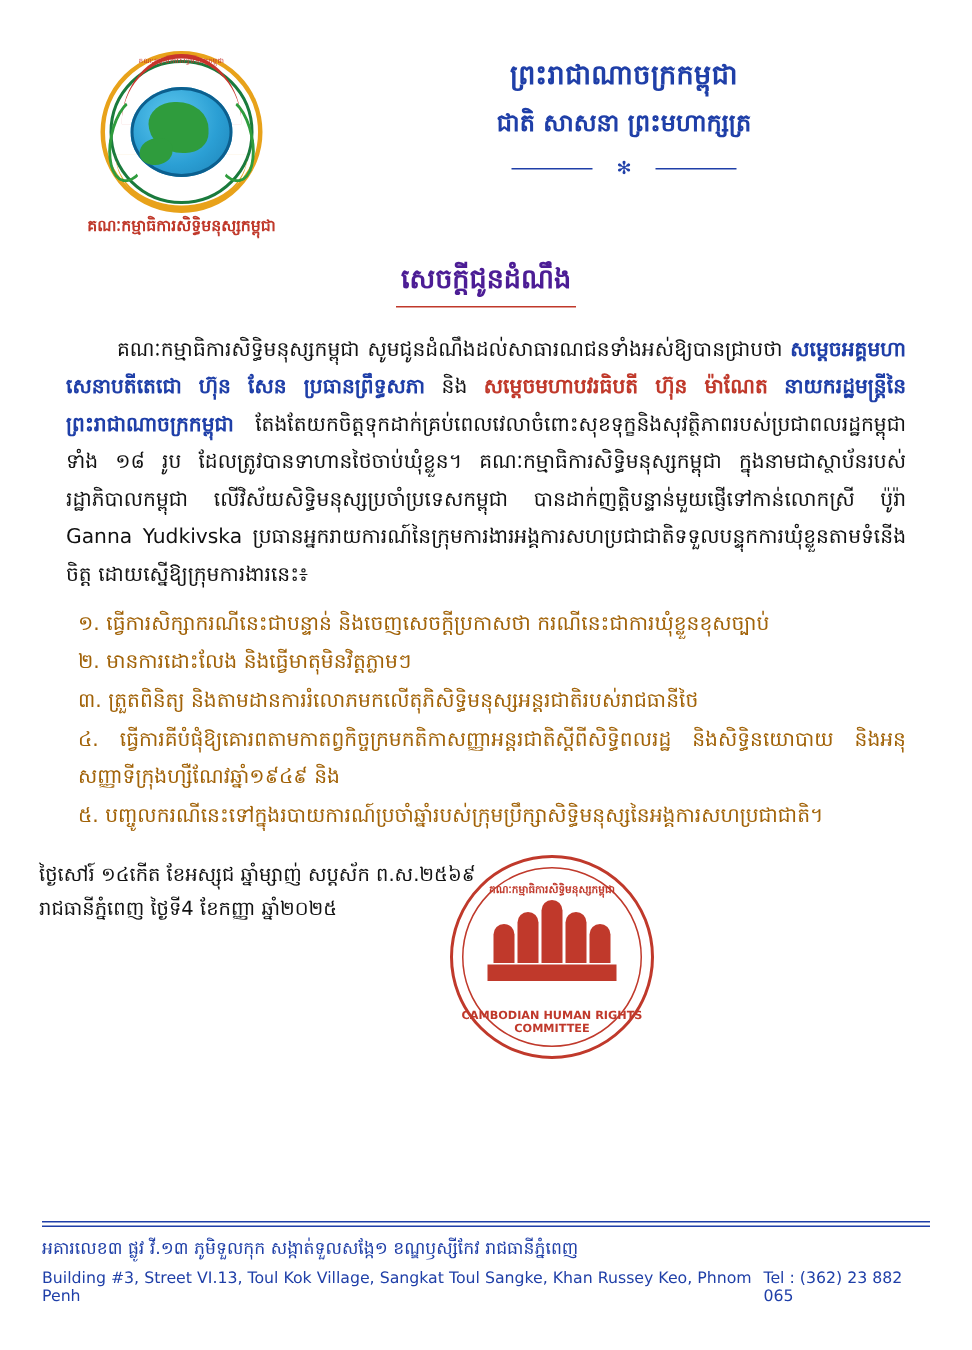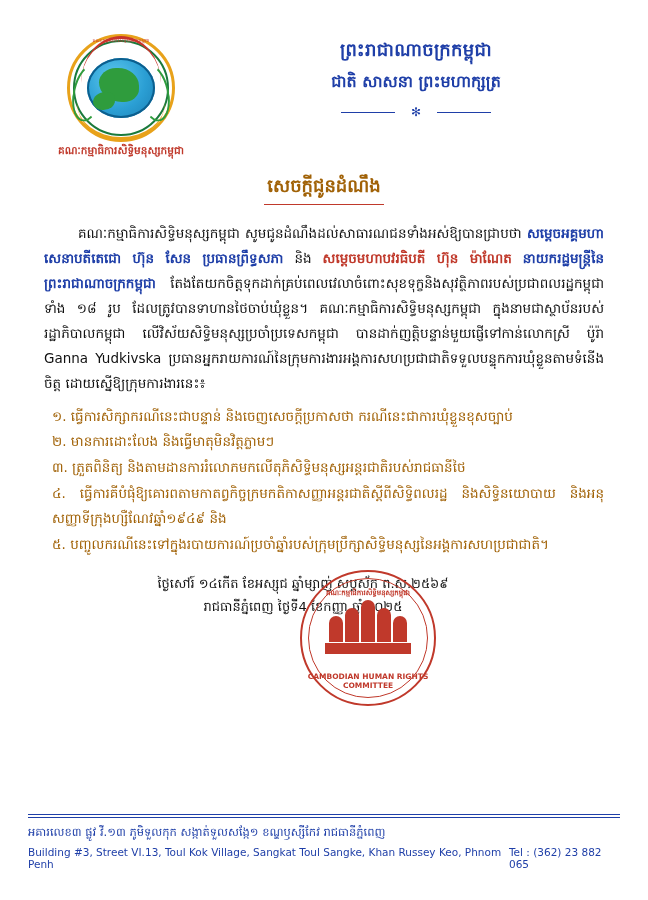--- a/index.html
+++ b/index.html
@@ -161,21 +161,21 @@
     top: 0;
     transform: translateX(-50%);
     color: #1f3fa8;
     font-size: 12px;
     line-height: 14px;
   }
 
   
   .doc-title {
     text-align: center;
-    color: #a16207;
+    color: #4c1d95;
     font-size: 18px;
     font-weight: bold;
     margin-top: -4px;
     position: relative;
   }
   .doc-title .underline {
     width: 120px;
     height: 1px;
     background: #c0392b;
     margin: 3px auto 0 auto;
@@ -201,21 +201,21 @@
     font-size: 13.5px;
     line-height: 1.9;
     color: #a16207;
     text-align: justify;
   }
   .list .item { margin: 0; }
 
   
   .sign-block {
     margin-top: 14px;
-    text-align: center;
+    text-align: left;
     padding-right: 42px;
     font-size: 13px;
     line-height: 1.8;
     color: #111111;
     position: relative;
   }
   .sign-block .l1 { }
   .sign-block .l2 { }
 
   

